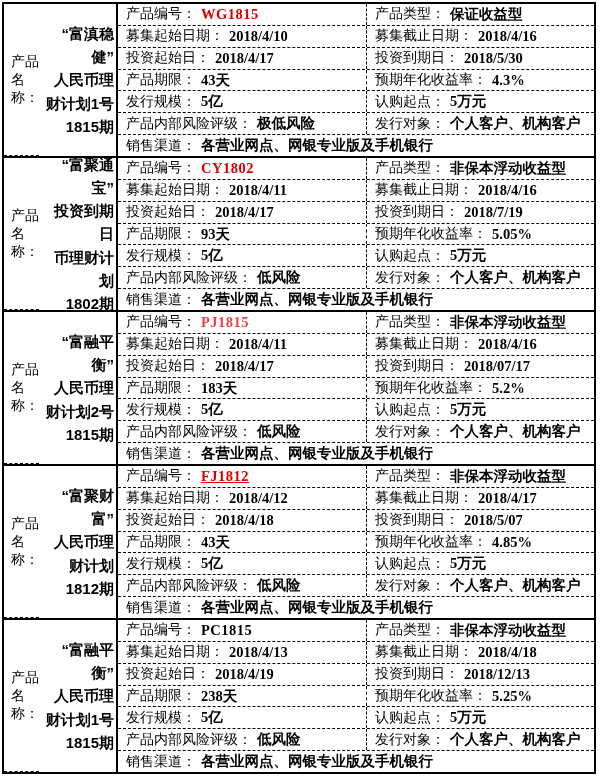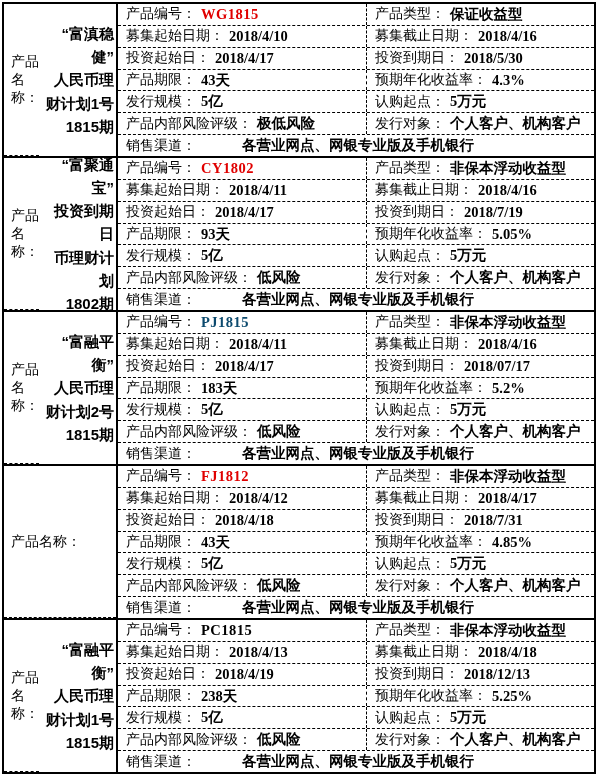--- a/index.html
+++ b/index.html
@@ -13,21 +13,21 @@
   .name-label-cell{flex:1 1 0;border-bottom:1px dashed #000;display:flex;align-items:center;
                    padding-left:7px;font-size:14px;}
   .name-value{flex:6 1 0;display:flex;align-items:center;justify-content:center;text-align:right;
               white-space:pre-line;font-weight:700;font-size:15px;line-height:1.55;padding:0 2px;}
   .fields{flex:1 1 auto;min-width:0;display:flex;flex-direction:column;}
   .frow{flex:1 1 0;min-height:0;display:flex;border-bottom:1px dashed #000;}
   .frow.last{border-bottom:none;}
   .fcell{display:flex;align-items:center;padding-left:8px;overflow:hidden;white-space:nowrap;box-sizing:border-box;}
   .fcell.a{flex:0 0 249px;border-right:1px dashed #000;}
   .fcell.b{flex:1 1 auto;}
-  .fcell.full{flex:1 1 auto;gap:41px;}
+  .fcell.full{flex:1 1 auto;}
   .lbl{font-size:14px;font-weight:400;}
   .val{font-weight:700;font-size:14.5px;margin-left:5px;font-family:"Liberation Serif","DejaVu Serif",serif;}
   .code{letter-spacing:.5px;}
 </style>
 </head>
 <body>
 
 <div class="page">
   <div class="table">
 
@@ -194,21 +194,21 @@
         <div class="name-label-cell">
             <span>产品名称：</span>
           </div>
         <div class="name-value">“富融平衡”
 人民币理财计划2号1815期</div>
       </div>
       <div class="fields">
         <div class="frow">
           <div class="fcell a">
               <span class="lbl">产品编号：</span>
-              <span class="val code" style="color: #0c4a6e;">PJ1815</span>
+              <span class="val code" style="color: #ef4444;">PJ1815</span>
             </div>
           <div class="fcell b">
               <span class="lbl">产品类型：</span>
               <span class="val">非保本浮动收益型</span>
             </div>
         </div>
         <div class="frow">
           <div class="fcell a">
               <span class="lbl">募集起始日期：</span>
               <span class="val">2018/4/11</span>
@@ -265,26 +265,28 @@
             </div>
         </div>
       </div>
     </section>
 
     <section class="block">
       <div class="left-col">
         <div class="name-label-cell">
             <span>产品名称：</span>
           </div>
+        <div class="name-value">“富聚财富”
+人民币理财计划1812期</div>
       </div>
       <div class="fields">
         <div class="frow">
           <div class="fcell a">
               <span class="lbl">产品编号：</span>
-              <span class="val code" style="color: rgb(224, 0, 0);">FJ1812</span>
+              <span class="val code" style="color: rgb(224, 0, 0); text-decoration: underline;">FJ1812</span>
             </div>
           <div class="fcell b">
               <span class="lbl">产品类型：</span>
               <span class="val">非保本浮动收益型</span>
             </div>
         </div>
         <div class="frow">
           <div class="fcell a">
               <span class="lbl">募集起始日期：</span>
               <span class="val">2018/4/12</span>
@@ -294,21 +296,21 @@
               <span class="val">2018/4/17</span>
             </div>
         </div>
         <div class="frow">
           <div class="fcell a">
               <span class="lbl">投资起始日：</span>
               <span class="val">2018/4/18</span>
             </div>
           <div class="fcell b">
               <span class="lbl">投资到期日：</span>
-              <span class="val">2018/7/31</span>
+              <span class="val">2018/5/07</span>
             </div>
         </div>
         <div class="frow">
           <div class="fcell a">
               <span class="lbl">产品期限：</span>
               <span class="val">43天</span>
             </div>
           <div class="fcell b">
               <span class="lbl">预期年化收益率：</span>
               <span class="val">4.85%</span>

